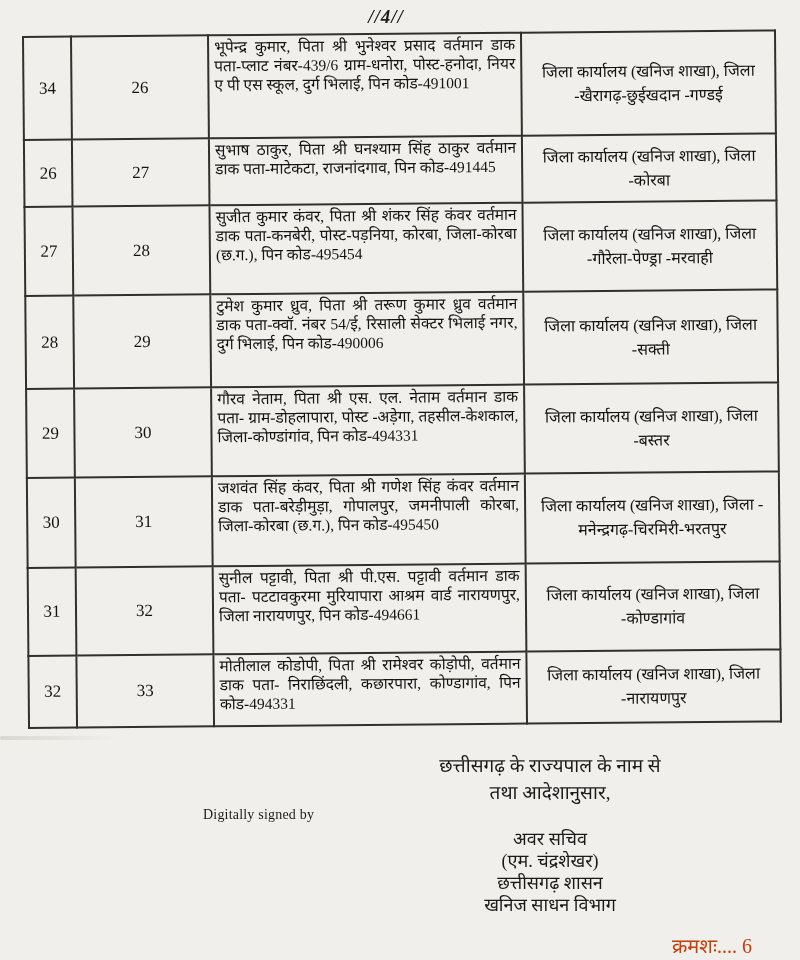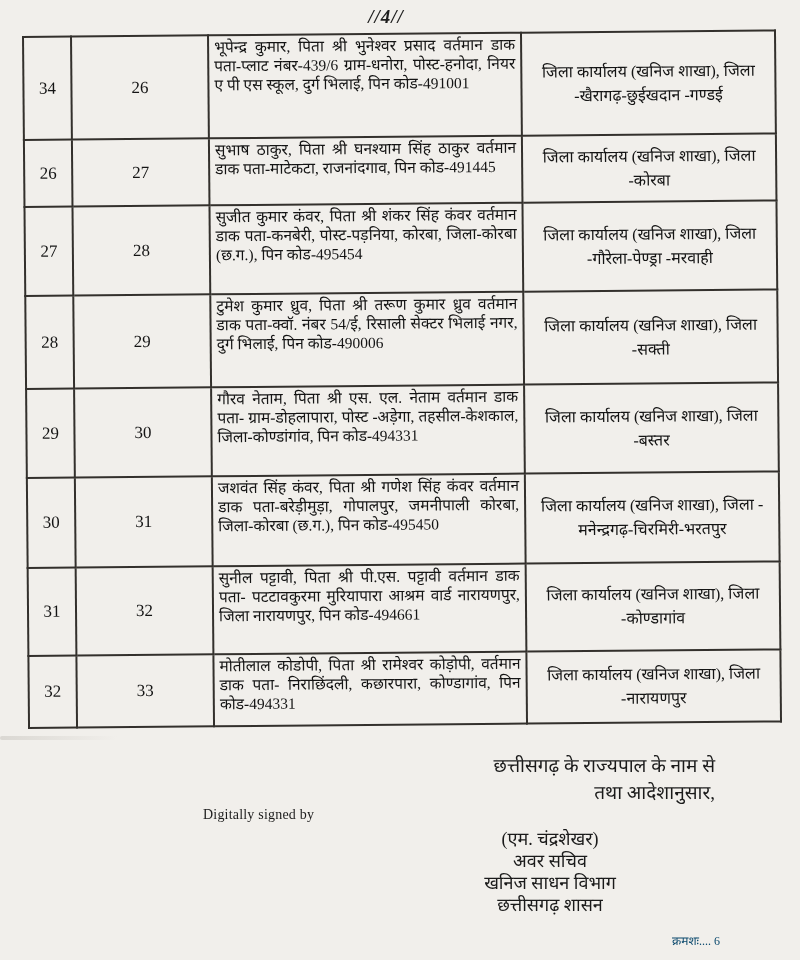--- a/index.html
+++ b/index.html
@@ -46,35 +46,35 @@
     vertical-align:top;
     text-align:justify;
   }
   td.c4{
     text-align:center;vertical-align:middle;
     font-size:16px;line-height:1.5;
     padding:0 6px;
   }
   .authority{
     position:absolute;left:385px;top:752px;width:330px;
-    text-align:right;font-size:19px;line-height:27px;color:#1a1a1a;
+    text-align:center;font-size:19px;line-height:27px;color:#1a1a1a;
   }
   .signatory{
     position:absolute;left:395px;top:828px;width:310px;
     text-align:center;font-size:18px;line-height:22px;color:#1a1a1a;
   }
   .digital-signature{
     position:absolute;left:203px;top:806px;
     font-family:Liberation Serif, serif;
     font-size:14px;line-height:17.5px;
     color:#1c1c1c;letter-spacing:0.2px;
   }
   .continuation{
     position:absolute;left:672px;top:932px;
-    font-size:12px;color:#0c4a6e;
+    font-size:20px;color:#c2410c;
   }
   .smudge{
     position:absolute;left:0;top:736px;width:130px;height:4px;
     background:linear-gradient(90deg,#c7c4be, rgba(199,196,190,0) 90%);
     opacity:.55;border-radius:2px;
   }
 </style>
 </head>
 <body>
 
@@ -146,19 +146,19 @@
 <div class="authority">
   <div>छत्तीसगढ़ के राज्यपाल के नाम से</div>
   <div>तथा आदेशानुसार,</div>
 </div>
 
 <div class="digital-signature">
   <div>Digitally signed by</div>
 </div>
 
 <div class="signatory">
+  <div>अवर सचिव</div>
   <div>(एम. चंद्रशेखर)</div>
-  <div>अवर सचिव</div>
+  <div>छत्तीसगढ़ शासन</div>
   <div>खनिज साधन विभाग</div>
-  <div>छत्तीसगढ़ शासन</div>
 </div>
 
 <div class="continuation">क्रमशः.... 6</div>
 
 </body></html>

